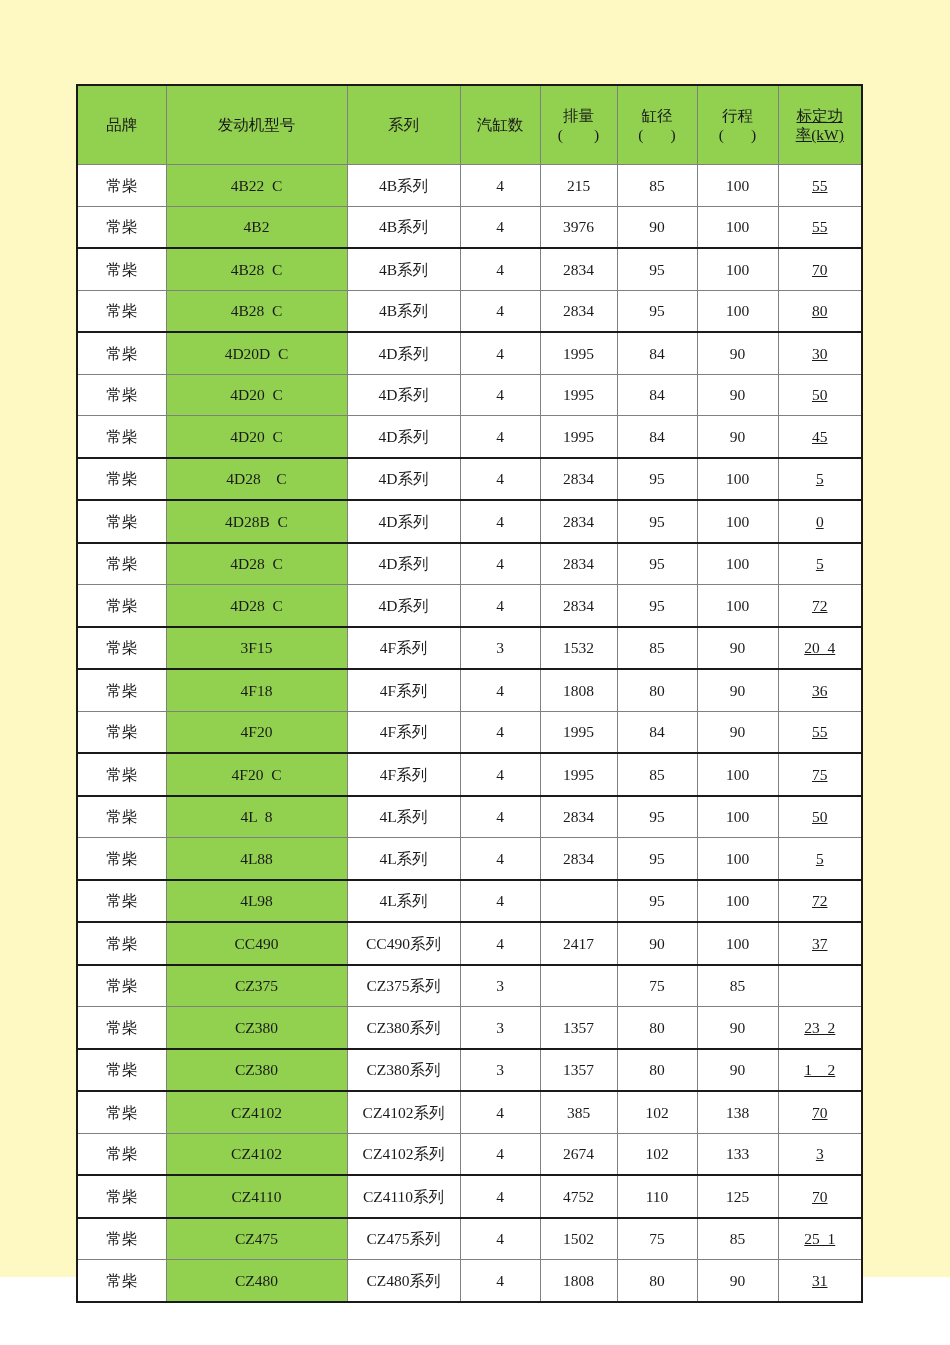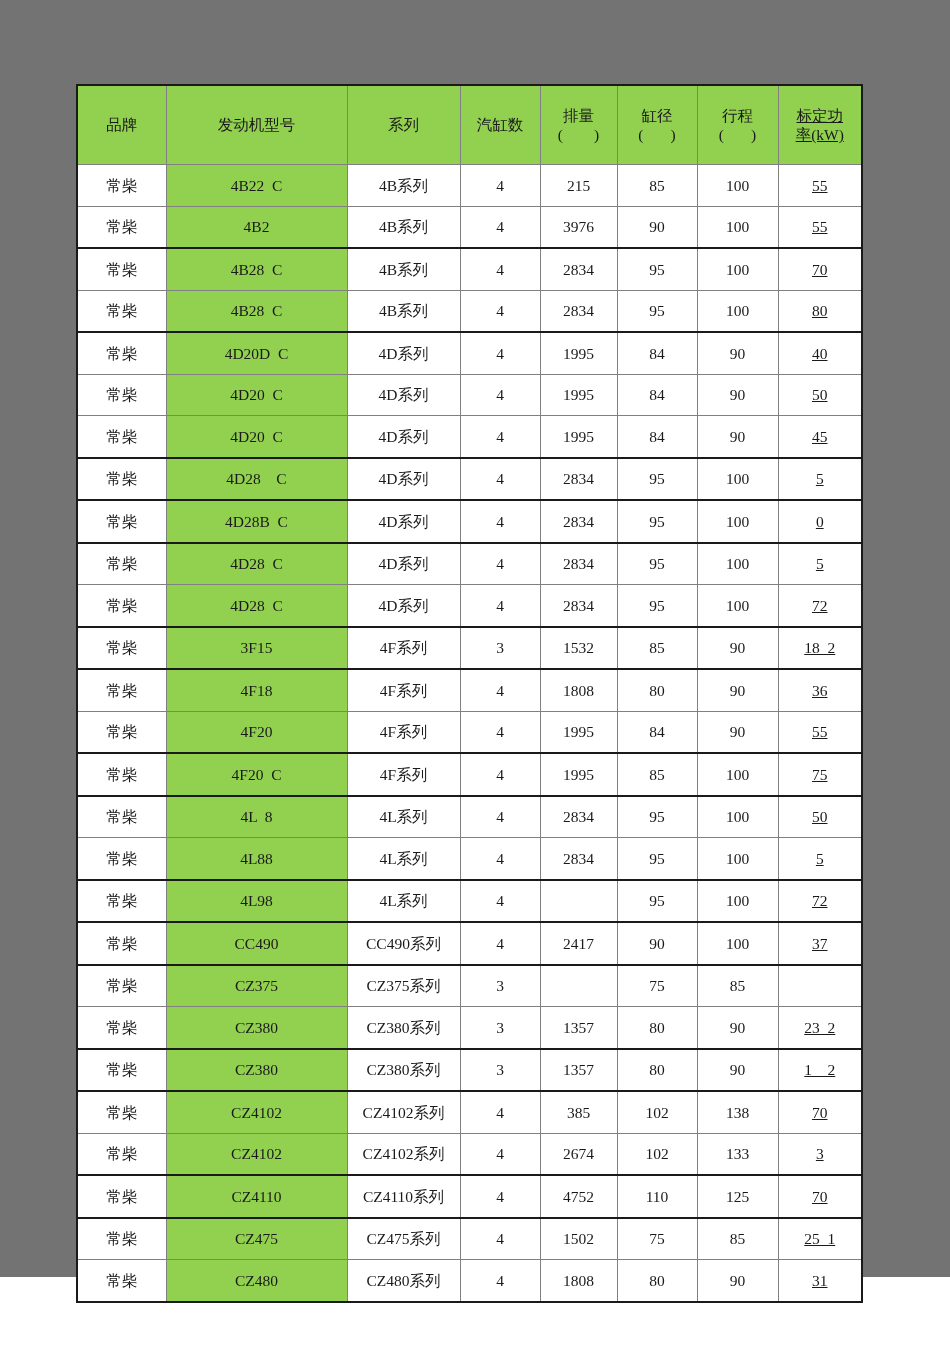--- a/index.html
+++ b/index.html
@@ -12,21 +12,21 @@
     width: 950px;
     height: 1345px;
     font-family: "Liberation Serif", "DejaVu Serif", serif;
     color: #1a1a1a;
     overflow: hidden;
   }
   #sheet {
     position: relative;
     width: 950px;
     height: 1277px;
-    background: #737373;
+    background: #fef9c3;
   }
   #table-wrap {
     position: absolute;
     left: 76px;
     top: 84px;
     width: 785px;
   }
   table.spec-table {
     border-collapse: collapse;
     table-layout: fixed;
@@ -158,21 +158,21 @@
             <td class="num-cell vsep-l vsep-r">80</td>
           </tr>
           <tr class="hv">
             <td class="brand-cell">常柴</td>
             <td class="model-cell vsep-l">4D20D  C</td>
             <td class="series-cell vsep-l">4D系列</td>
             <td class="num-cell vsep-l">4</td>
             <td class="num-cell vsep-l">1995</td>
             <td class="num-cell vsep-l">84</td>
             <td class="num-cell vsep-l">90</td>
-            <td class="num-cell vsep-l vsep-r">40</td>
+            <td class="num-cell vsep-l vsep-r">30</td>
           </tr>
           <tr>
             <td class="brand-cell">常柴</td>
             <td class="model-cell vsep-l">4D20  C</td>
             <td class="series-cell vsep-l">4D系列</td>
             <td class="num-cell vsep-l">4</td>
             <td class="num-cell vsep-l">1995</td>
             <td class="num-cell vsep-l">84</td>
             <td class="num-cell vsep-l">90</td>
             <td class="num-cell vsep-l vsep-r">50</td>
@@ -228,21 +228,21 @@
             <td class="num-cell vsep-l vsep-r">72</td>
           </tr>
           <tr class="hv">
             <td class="brand-cell">常柴</td>
             <td class="model-cell vsep-l">3F15</td>
             <td class="series-cell vsep-l">4F系列</td>
             <td class="num-cell vsep-l">3</td>
             <td class="num-cell vsep-l">1532</td>
             <td class="num-cell vsep-l">85</td>
             <td class="num-cell vsep-l">90</td>
-            <td class="num-cell vsep-l vsep-r">18  2</td>
+            <td class="num-cell vsep-l vsep-r">20  4</td>
           </tr>
           <tr class="hv">
             <td class="brand-cell">常柴</td>
             <td class="model-cell vsep-l">4F18</td>
             <td class="series-cell vsep-l">4F系列</td>
             <td class="num-cell vsep-l">4</td>
             <td class="num-cell vsep-l">1808</td>
             <td class="num-cell vsep-l">80</td>
             <td class="num-cell vsep-l">90</td>
             <td class="num-cell vsep-l vsep-r">36</td>

